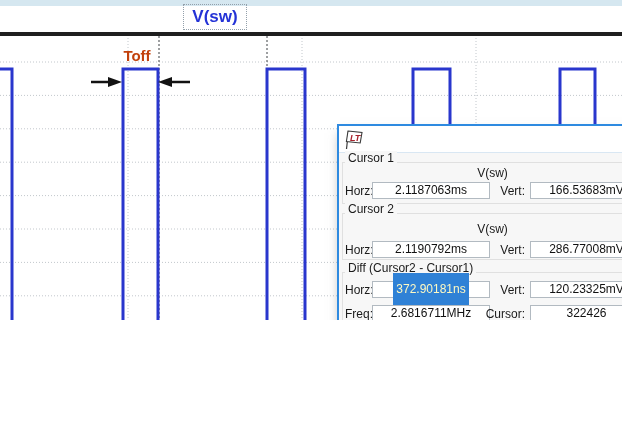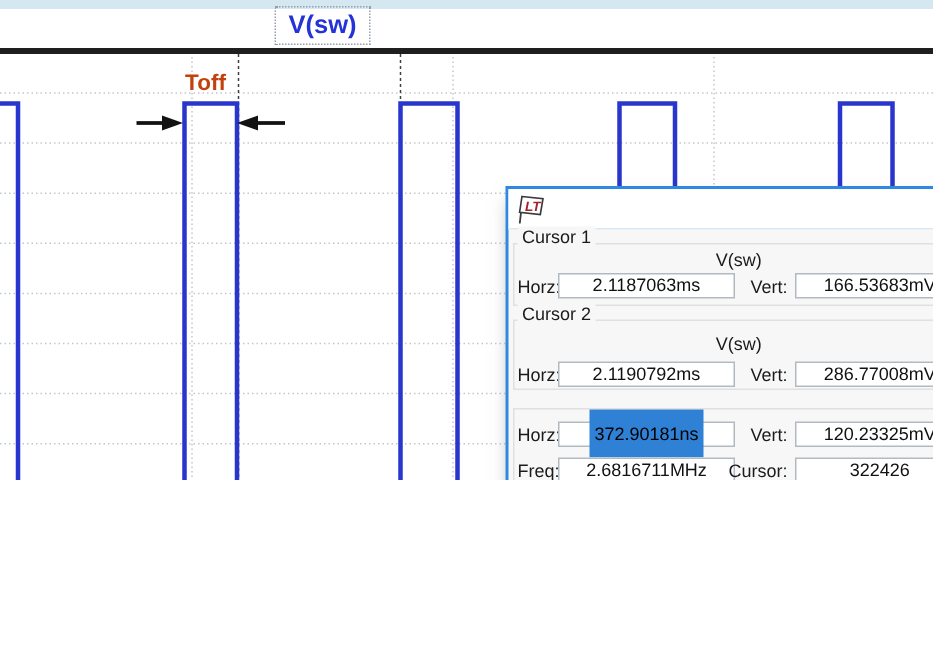--- a/index.html
+++ b/index.html
@@ -39,21 +39,21 @@
   .grp-label{position:absolute;left:6px;background:#f7f7f7;padding:0 3px;white-space:nowrap;}
   #grp-c1-label{top:25px;} #grp-c2-label{top:76px;} #grp-diff-label{top:135px;}
   .vsw-row{position:absolute;left:20px;width:267px;text-align:center;}
   #vsw1{top:40px;} #vsw2{top:96px;}
 
   .lbl-l{position:absolute;left:6px;width:32px;}
   .lbl-r{position:absolute;left:134px;width:52px;text-align:right;}
   .fld{position:absolute;height:17px;box-sizing:border-box;border:1px solid #b2bac1;
     background:#fff;text-align:center;line-height:15px;font-size:12px;color:#111;white-space:nowrap;}
   .f1{left:33px;width:118px;} .f2{left:191px;width:113px;}
-  .sel{background:#2f81d6;color:#000000;padding:9px 3px;text-align:center;}
+  .sel{background:#2f81d6;color:#fef9c3;padding:9px 3px;text-align:center;}
 </style>
 </head>
 <body>
 
 <div id="app">
 
   <div id="topbar"></div>
 
   <div id="plot-title-box">
     <span>V(sw)</span>
@@ -123,20 +123,21 @@
     <span class="lbl-r" style="top:58px">Vert:</span>
     <div class="fld f2" style="top:56px">166.53683mV</div>
 
     <span class="grp-label" id="grp-c2-label">Cursor 2</span>
     <div class="vsw-row" id="vsw2">V(sw)</div>
     <span class="lbl-l" style="top:117px">Horz:</span>
     <div class="fld f1" style="top:115px">2.1190792ms</div>
     <span class="lbl-r" style="top:117px">Vert:</span>
     <div class="fld f2" style="top:115px">286.77008mV</div>
 
+    <span class="grp-label" id="grp-diff-label">Diff (Cursor2 - Cursor1)</span>
     <span class="lbl-l" style="top:157px">Horz:</span>
     <div class="fld f1" style="top:155px"><span class="sel">372.90181ns</span></div>
     <span class="lbl-r" style="top:157px">Vert:</span>
     <div class="fld f2" style="top:155px">120.23325mV</div>
 
     <span class="lbl-l" style="top:181px">Freq:</span>
     <div class="fld f1" style="top:179px">2.6816711MHz</div>
     <span class="lbl-r" style="top:181px">Cursor:</span>
     <div class="fld f2" style="top:179px">322426</div>
   </div>

